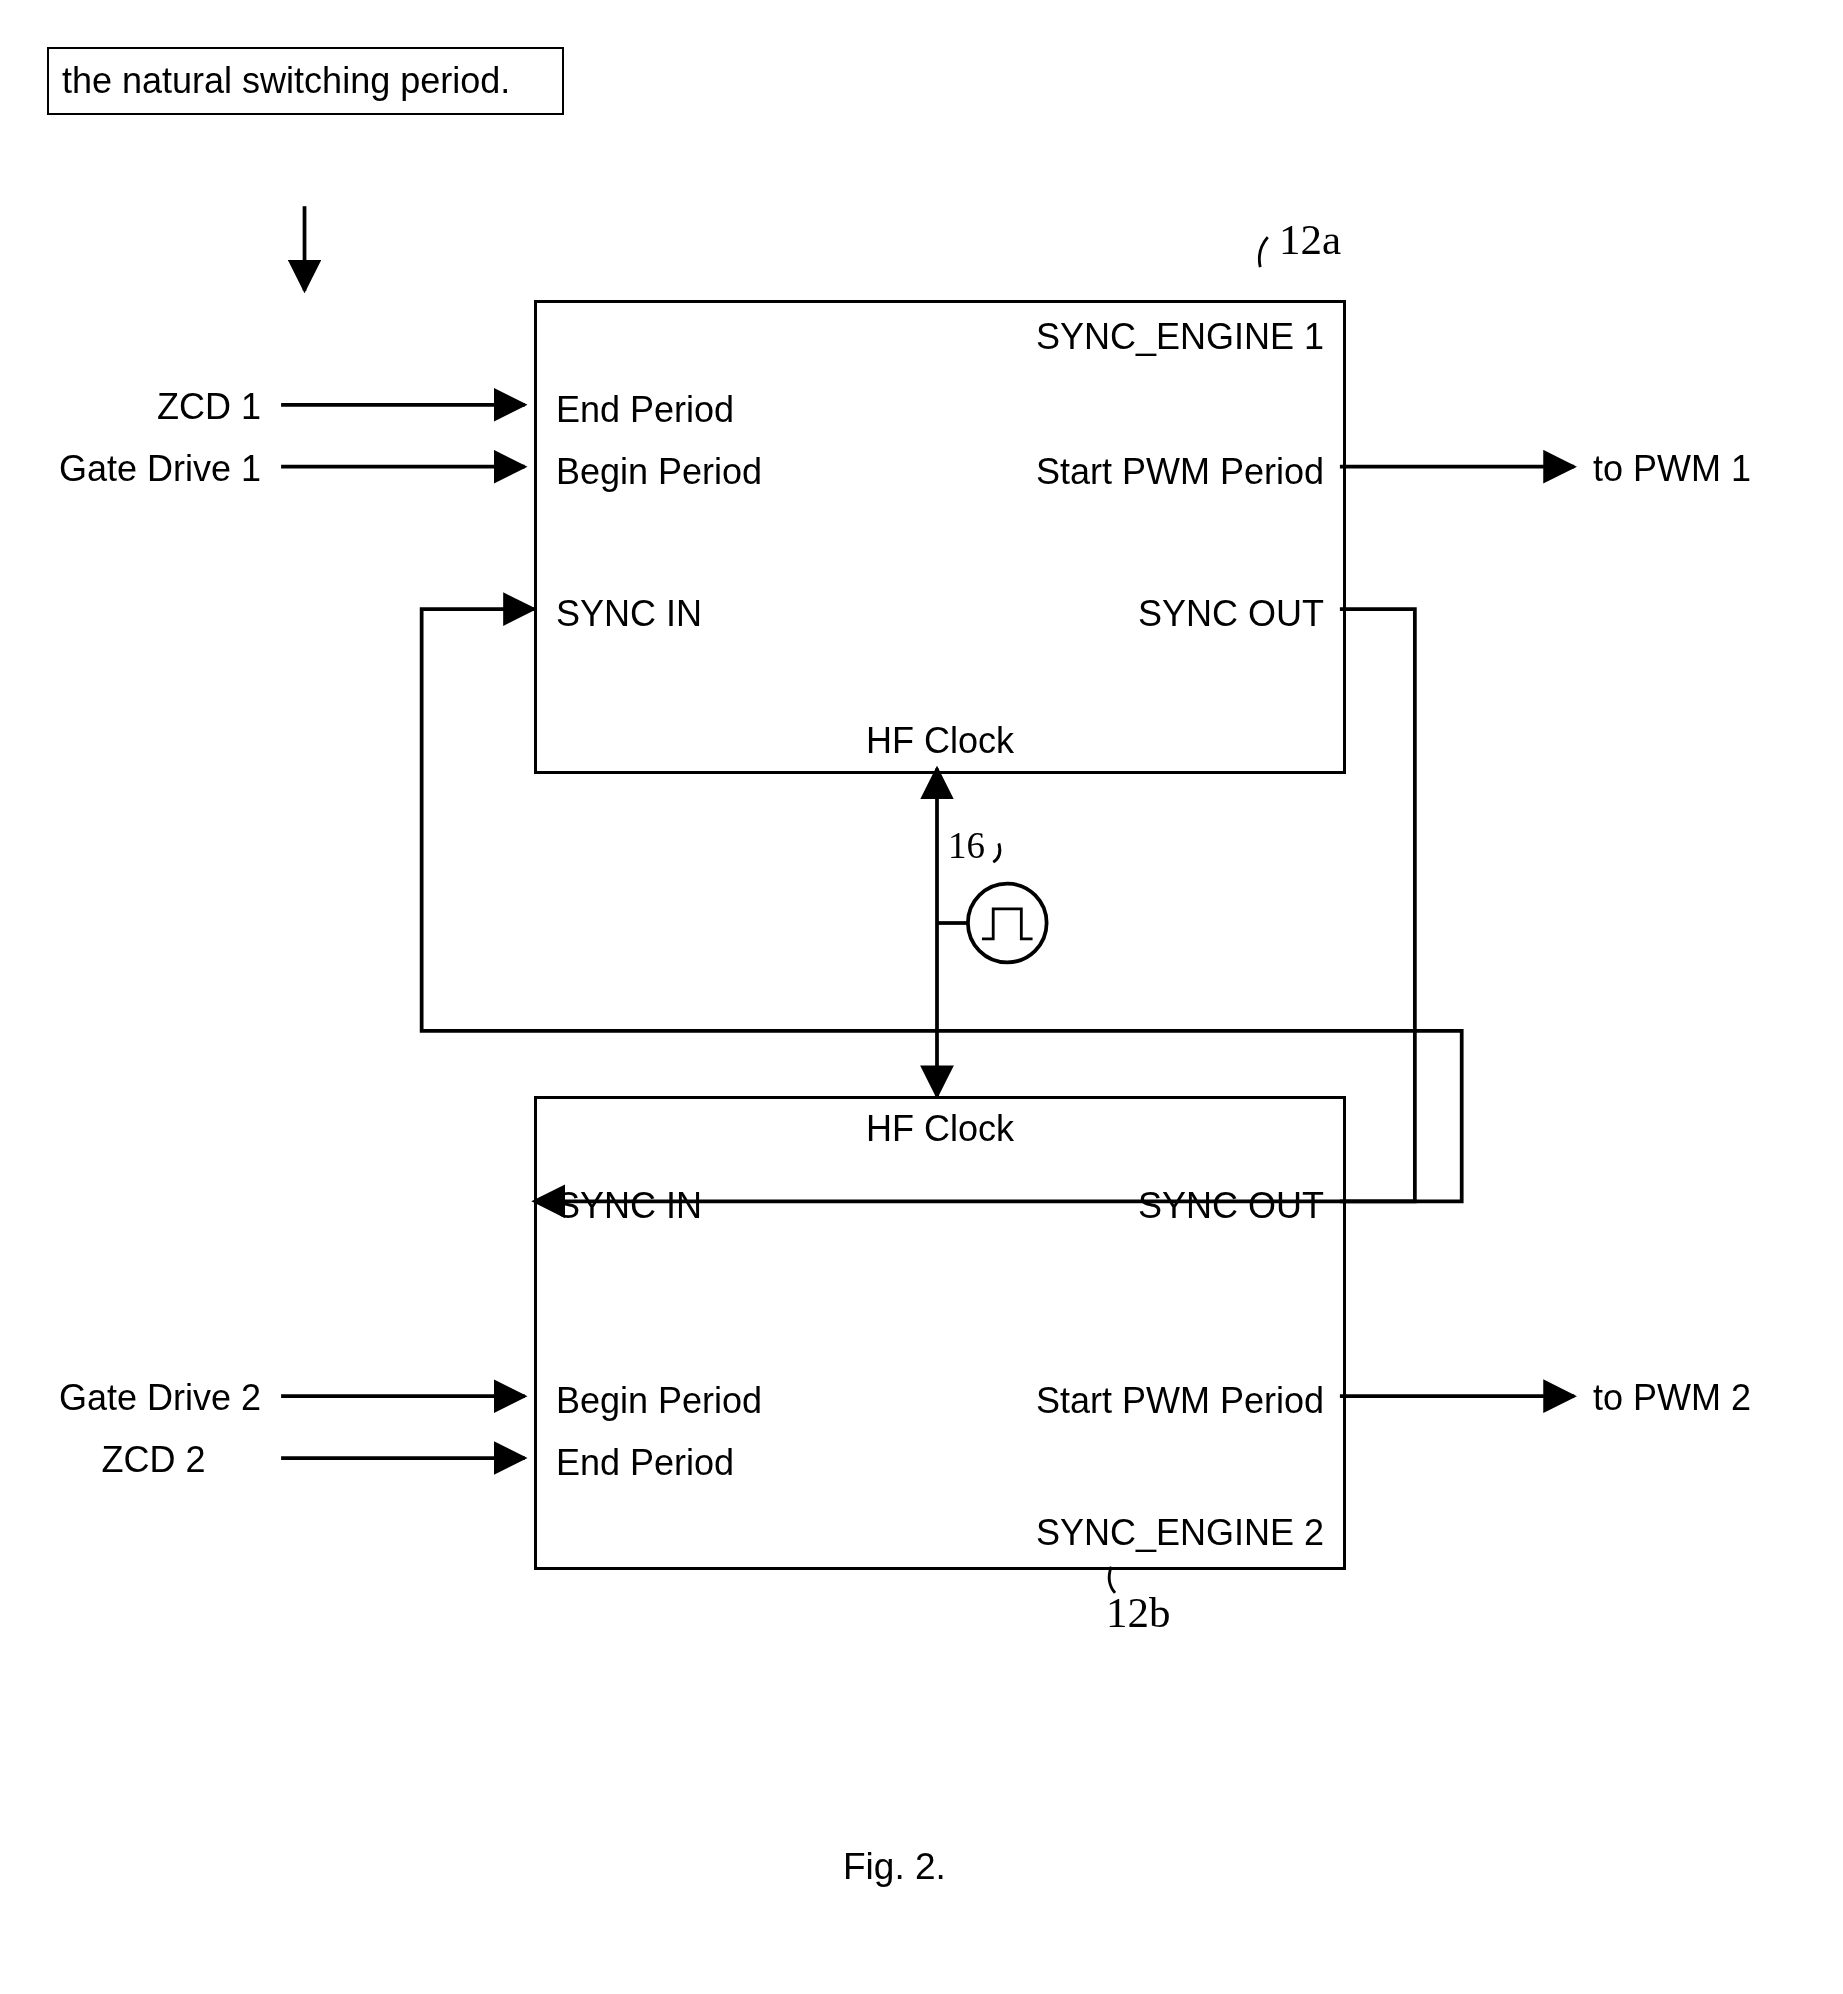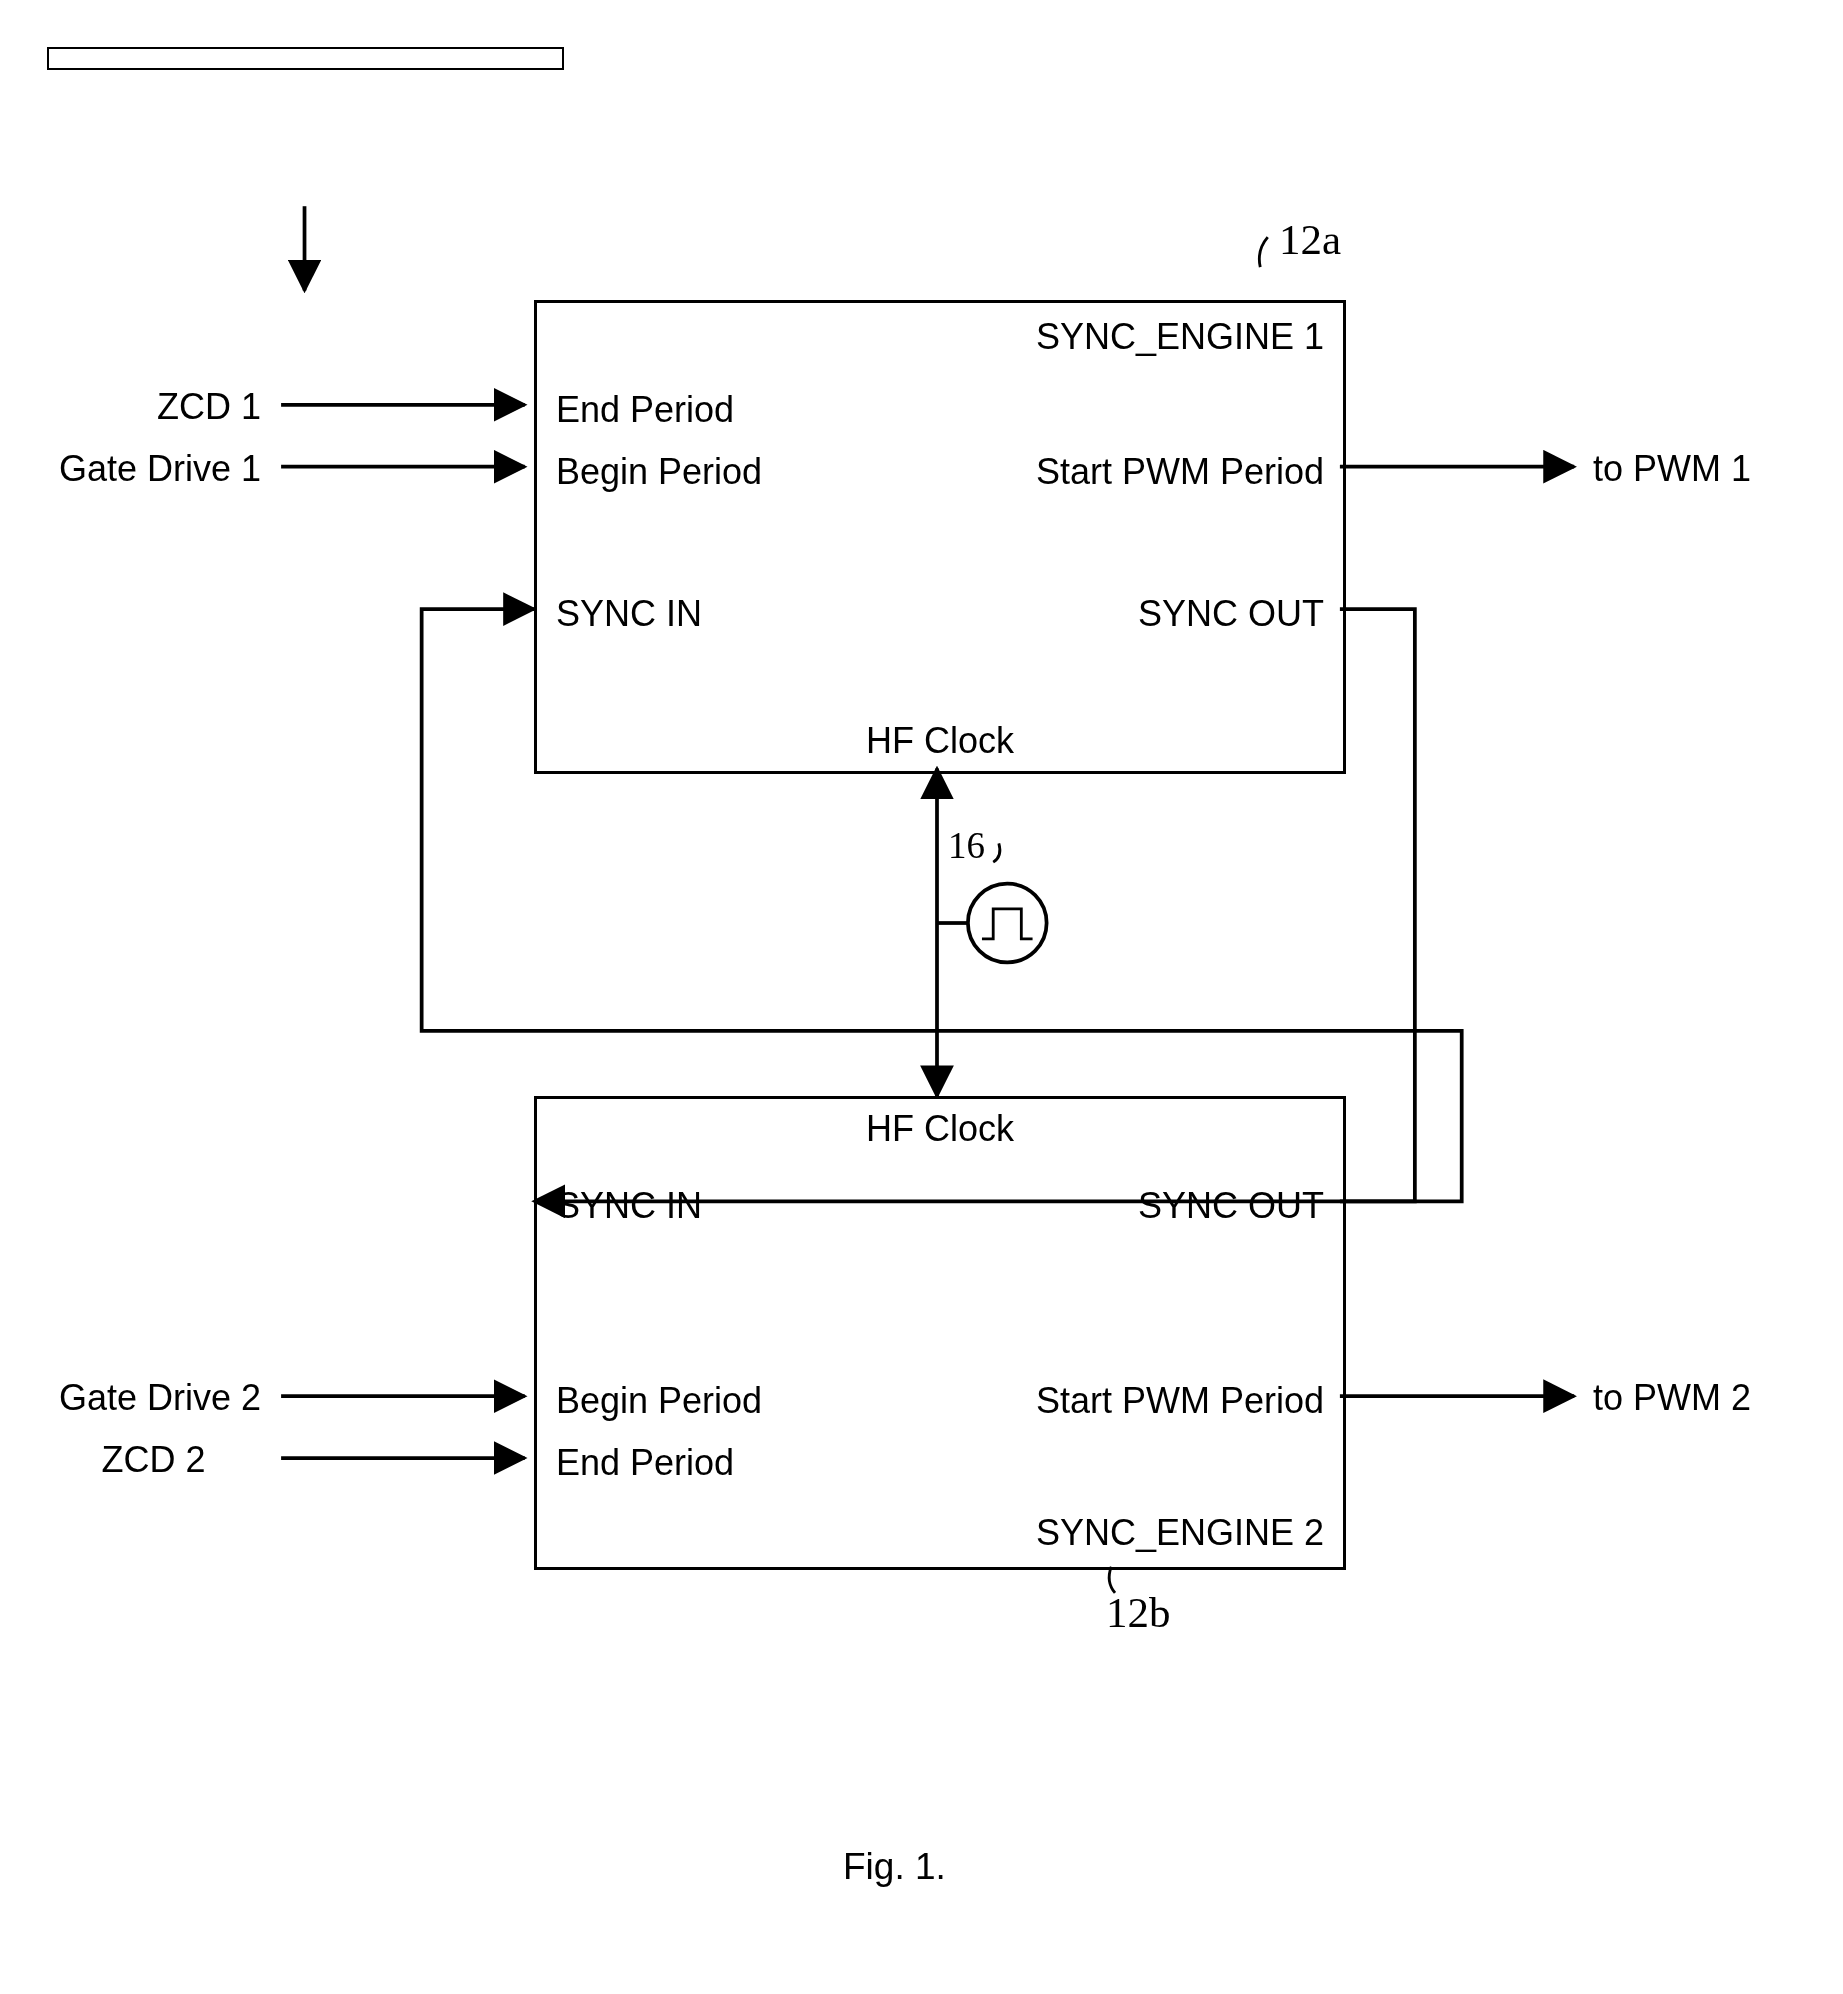--- a/index.html
+++ b/index.html
@@ -75,20 +75,21 @@
   .thin {
     stroke-width: 3;
   }
 </style>
 </head>
 <body>
 
 <div class="stage">
 
   <div class="note-box" style="left:47px; top:47px; width:487px;">
+    <div>the natural switching period.</div>
   </div>
 
   <div class="engine-box" style="left:534px; top:300px; width:806px; height:468px;">
     <span class="port-label right" style="right:19px; top:13px;">SYNC_ENGINE 1</span>
 
     <span class="port-label" style="left:19px; top:86px;">End Period</span>
     <span class="port-label" style="left:19px; top:148px;">Begin Period</span>
     <span class="port-label" style="left:19px; top:290px;">SYNC IN</span>
 
     <span class="port-label right" style="right:19px; top:148px;">Start PWM Period</span>
@@ -118,21 +119,21 @@
   <span class="io-label right" style="right:1583px; top:1439px; width:215px; text-align:center;">ZCD 2</span>
 
   <span class="io-label" style="left:1593px; top:448px;">to PWM 1</span>
   <span class="io-label" style="left:1593px; top:1377px;">to PWM 2</span>
 
 
   <span class="hand" style="left:1279px; top:215px;">12a</span>
   <span class="hand" style="left:1106px; top:1588px;">12b</span>
   <span class="hand" style="left:948px; top:824px; font-size:37px;">16</span>
 
-  <span class="caption" style="left:843px; top:1846px;">Fig. 1.</span>
+  <span class="caption" style="left:843px; top:1846px;">Fig. 2.</span>
 
   <svg class="wires" viewBox="0 0 1968 2129">
     <defs>
       <marker id="ah" viewBox="0 0 12 12" refX="11" refY="6" markerWidth="9" markerHeight="9" orient="auto-start-reverse">
         <path d="M0,0 L12,6 L0,12 Z" fill="#000"></path>
       </marker>
     </defs>
 
     <line class="wire" x1="325" y1="220" x2="325" y2="310" marker-end="url(#ah)"></line>
 

